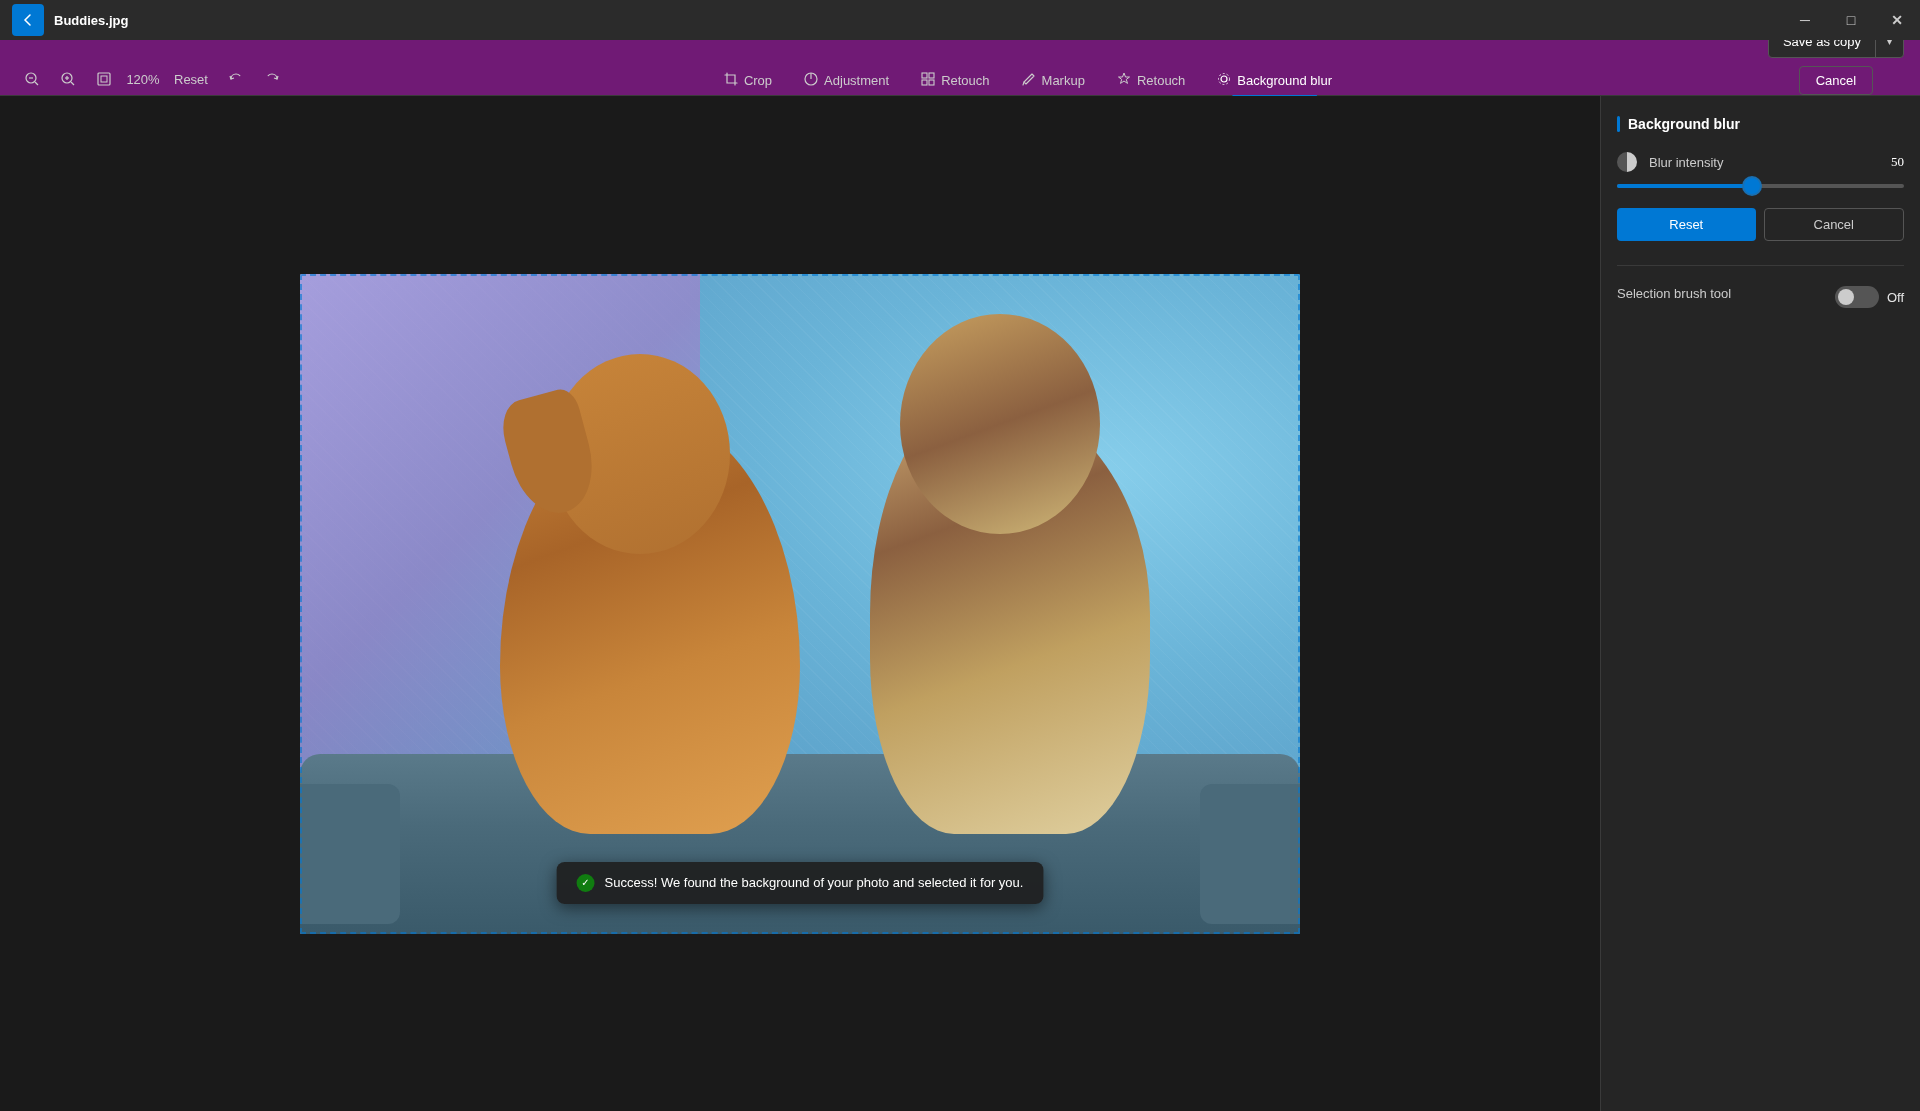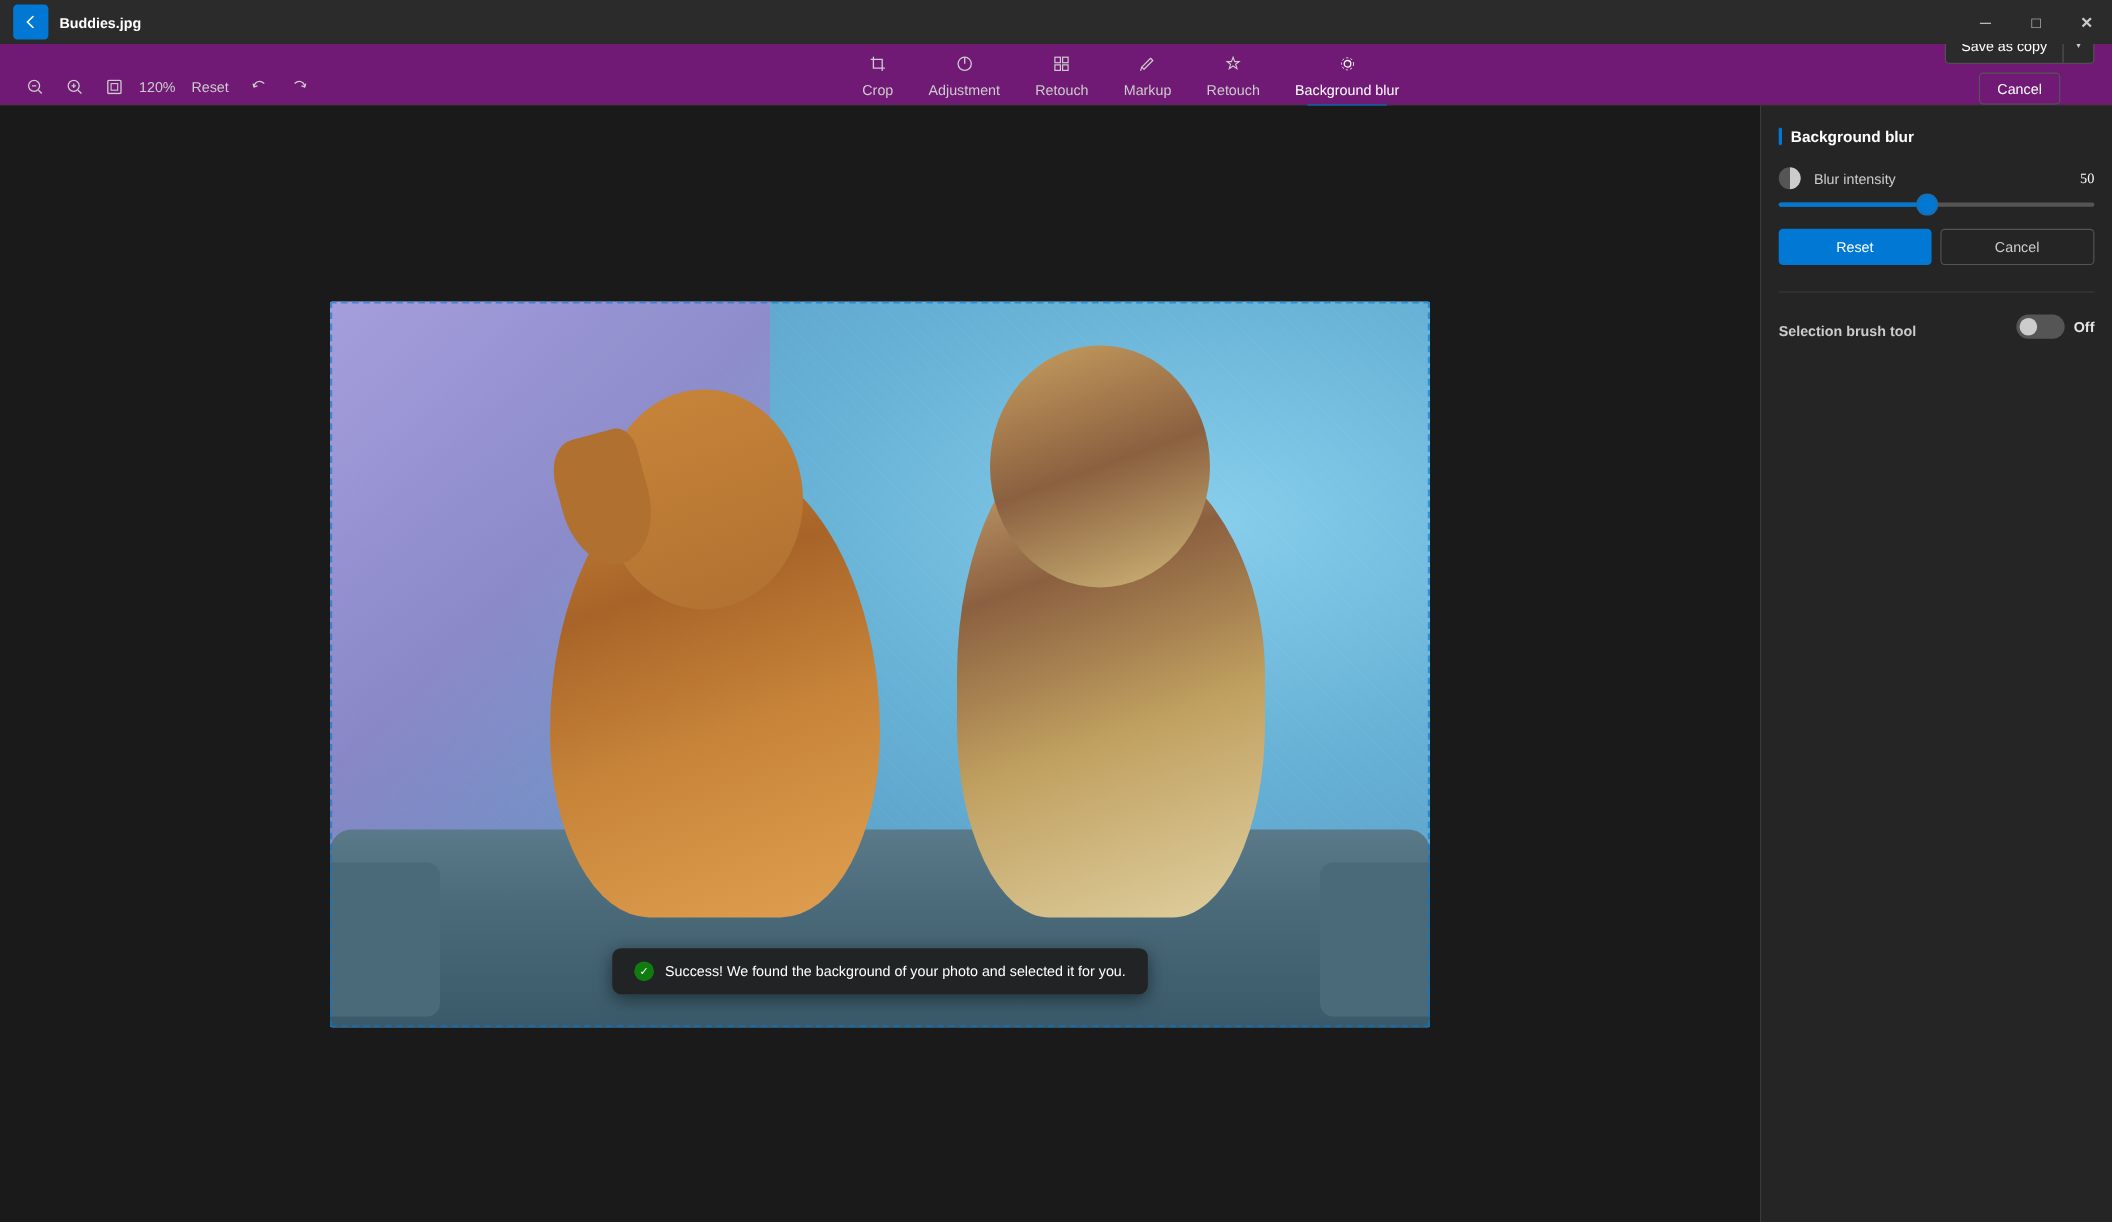--- a/index.html
+++ b/index.html
@@ -111,21 +111,20 @@
       align-items: center;
       gap: 6px;
       padding: 6px 14px;
       border-radius: 4px;
       border: none;
       background: transparent;
       color: #ccc;
       font-size: 13px;
       cursor: pointer;
       position: relative;
-      flex-direction: column;
     }
     .tool-btn.active {
       color: #fff;
     }
     .tool-btn.active::after {
       content: '';
       position: absolute;
       bottom: -2px;
       left: 50%;
       transform: translateX(-50%);
@@ -493,23 +492,22 @@
     }
 
     .divider {
       height: 1px;
       background: #3a3a3a;
       margin: 4px 0 20px 0;
     }
 
     .selection-brush-row {
       display: flex;
-      align-items: flex-end;
+      align-items: flex-start;
       justify-content: space-between;
-      font-weight: bold;
     }
     .selection-brush-label {
       font-size: 13px;
       color: #ccc;
     }
     .toggle-container {
       display: flex;
       align-items: center;
       gap: 8px;
     }

